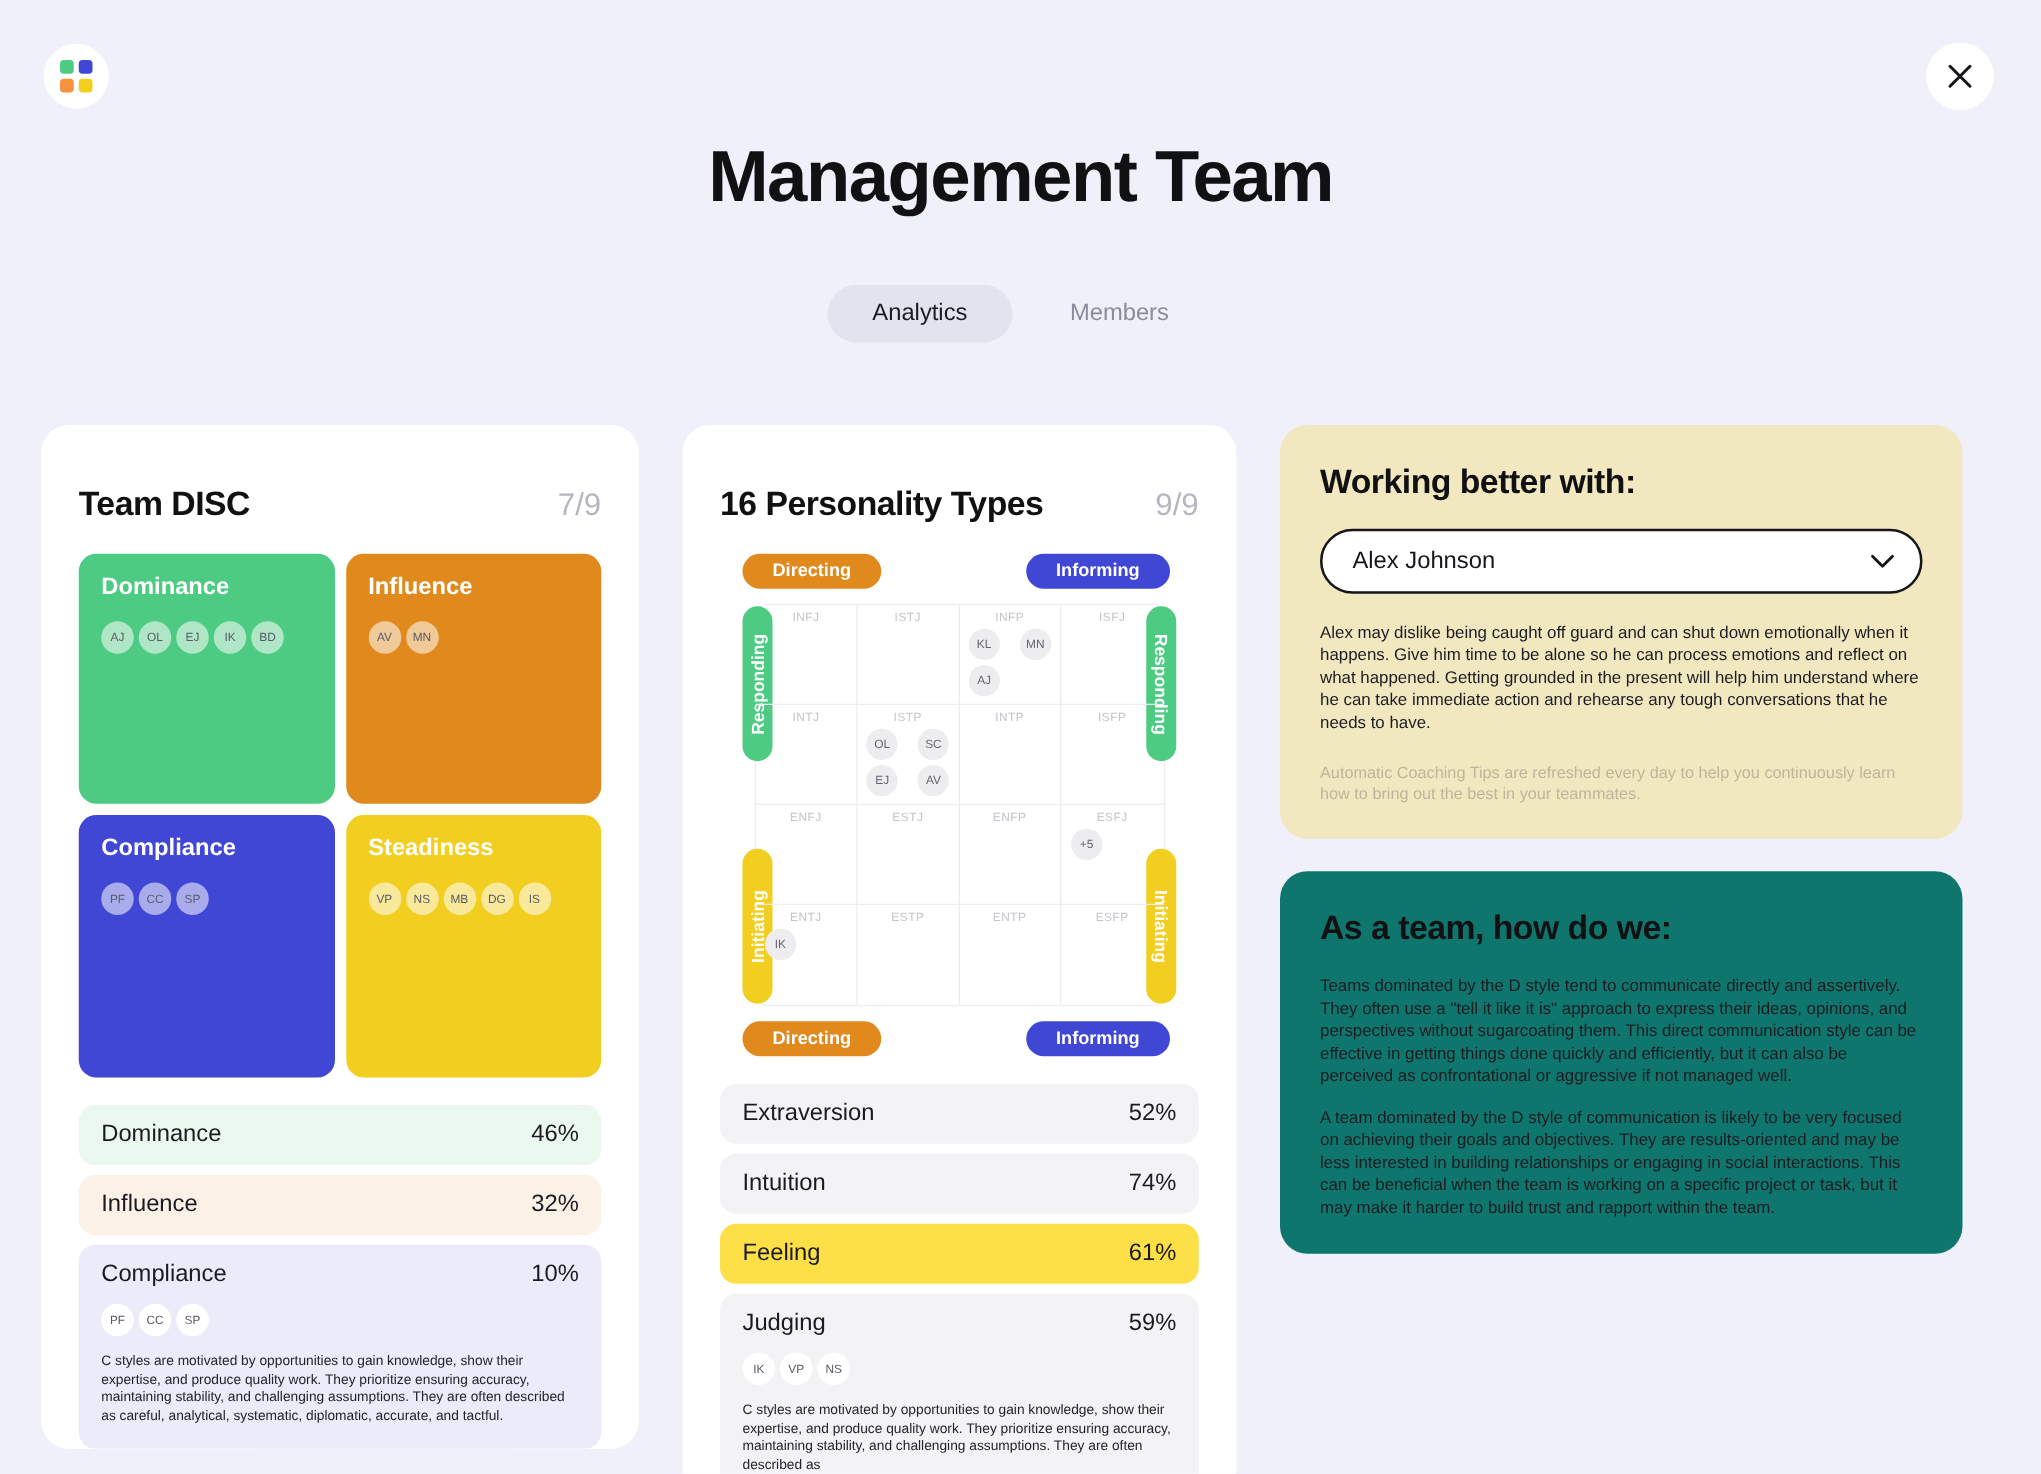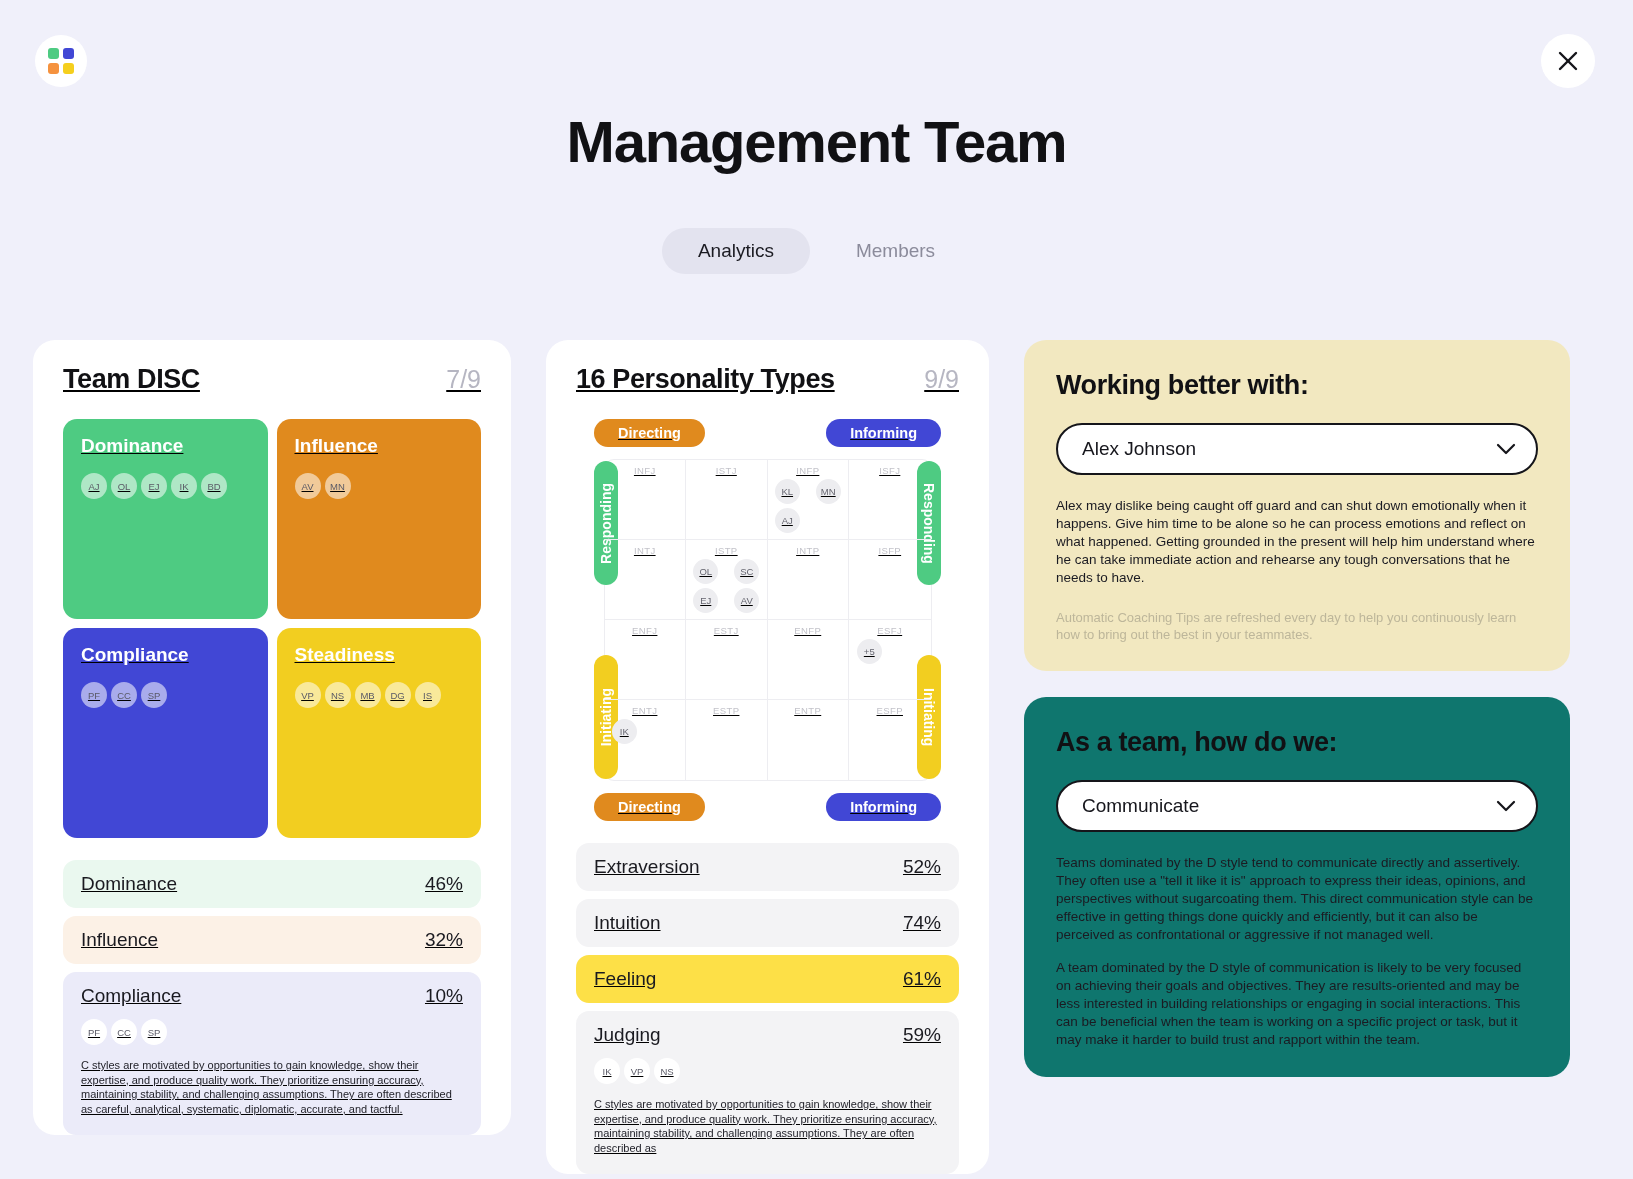--- a/index.html
+++ b/index.html
@@ -54,23 +54,22 @@
   
   .columns {
     position: absolute; top: 340px; left: 33px; right: 33px;
     display: flex; gap: 35px; align-items: flex-start;
   }
   .col-left  { width: 478px; }
   .col-mid   { width: 443px; }
   .col-right { width: 546px; display:flex; flex-direction:column; gap: 26px; }
 
   .card {
-    background: #ffffff; border-radius: 22px; padding: 24px 30px 0 30px;
+    background: #ffffff; border-radius: 22px; padding: 48px 30px 0 30px;
     overflow: hidden;
-    text-decoration: underline;
   }
   .card-head {
     display: flex; align-items: baseline; justify-content: space-between;
     margin-bottom: 24px;
   }
   .card-title { font-size: 27px; font-weight: 700; color: #111114; letter-spacing:-0.4px;}
   .card-count { font-size: 25px; font-weight: 500; color: #b6b6c2; }
 
   
   .disc-grid { display: grid; grid-template-columns: 1fr 1fr; gap: 9px; }
@@ -98,21 +97,21 @@
     display: flex; align-items: center; justify-content: space-between;
   }
   .trait-row .chips { margin-top: 12px; }
   .trait-row .chip { background: #ffffff; }
   .trait-desc {
     margin-top: 13px; font-size: 11px; line-height: 1.33; color: #23232b;
   }
 
   
   .board-wrap { position: relative; padding: 0 18px; }
-  .band-row { display: flex; justify-content: space-between; gap: 116px; margin-bottom: 12px; }
+  .band-row { display: flex; justify-content: flex-start; gap: 116px; margin-bottom: 12px; }
   .band {
     color: #fff; font-size: 14.5px; font-weight: 700;
     border-radius: 20px; padding: 6px 24px;
   }
   .band.directing { background: #e08a1e; }
   .band.informing { background: #4147d5; }
 
   .board-mid { position: relative; display: flex; justify-content: center; }
   .vband {
     position: absolute; width: 24px; border-radius: 14px;
@@ -400,26 +399,20 @@
           </svg>
         </div>
         <div class="side-body">
           <p>Alex may dislike being caught off guard and can shut down emotionally when it happens. Give him time to be alone so he can process emotions and reflect on what happened. Getting grounded in the present will help him understand where he can take immediate action and rehearse any tough conversations that he needs to have.</p>
         </div>
         <div class="side-note">Automatic Coaching Tips are refreshed every day to help you continuously learn how to bring out the best in your teammates.</div>
       </div>
 
       <div class="side-card green">
         <div class="side-title">As a team, how do we:</div>
-        <div class="select-wrap">
-          <span class="select-value">Communicate</span>
-          <svg width="20" height="12" viewBox="0 0 20 12">
-            <polyline points="2,2 10,10 18,2" fill="none" stroke="#15151a" stroke-width="2.2" stroke-linecap="round" stroke-linejoin="round"></polyline>
-          </svg>
-        </div>
         <div class="side-body">
           <p>Teams dominated by the D style tend to communicate directly and assertively. They often use a "tell it like it is" approach to express their ideas, opinions, and perspectives without sugarcoating them. This direct communication style can be effective in getting things done quickly and efficiently, but it can also be perceived as confrontational or aggressive if not managed well.</p>
           <p>A team dominated by the D style of communication is likely to be very focused on achieving their goals and objectives. They are results-oriented and may be less interested in building relationships or engaging in social interactions. This can be beneficial when the team is working on a specific project or task, but it may make it harder to build trust and rapport within the team.</p>
         </div>
       </div>
 
     </div>
   </div>
 </div>
 

